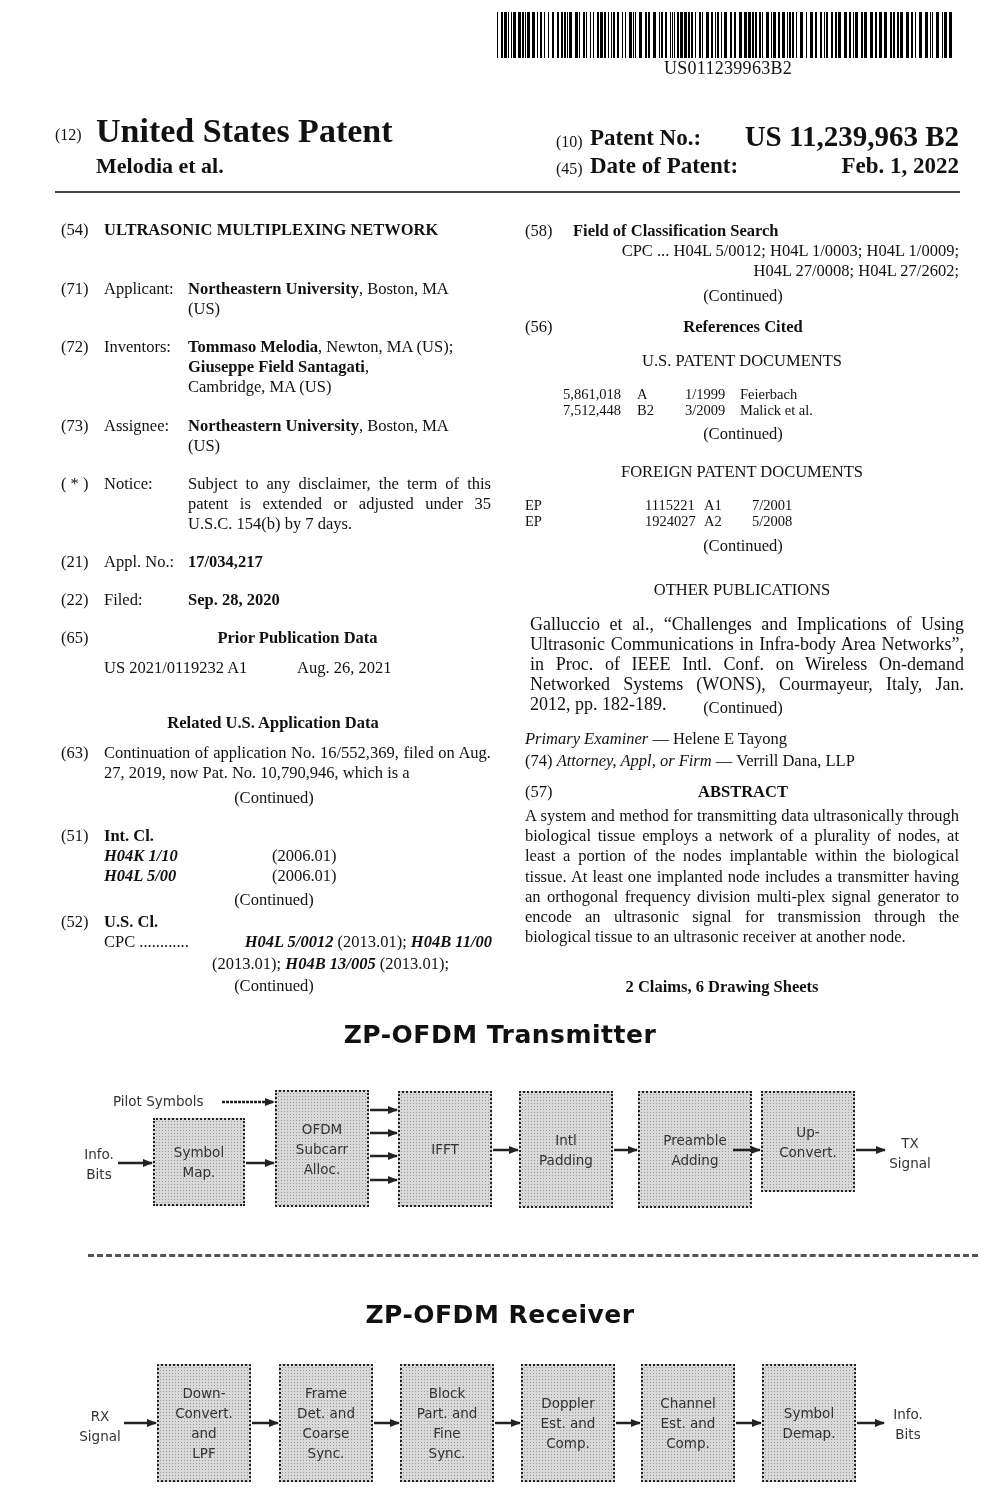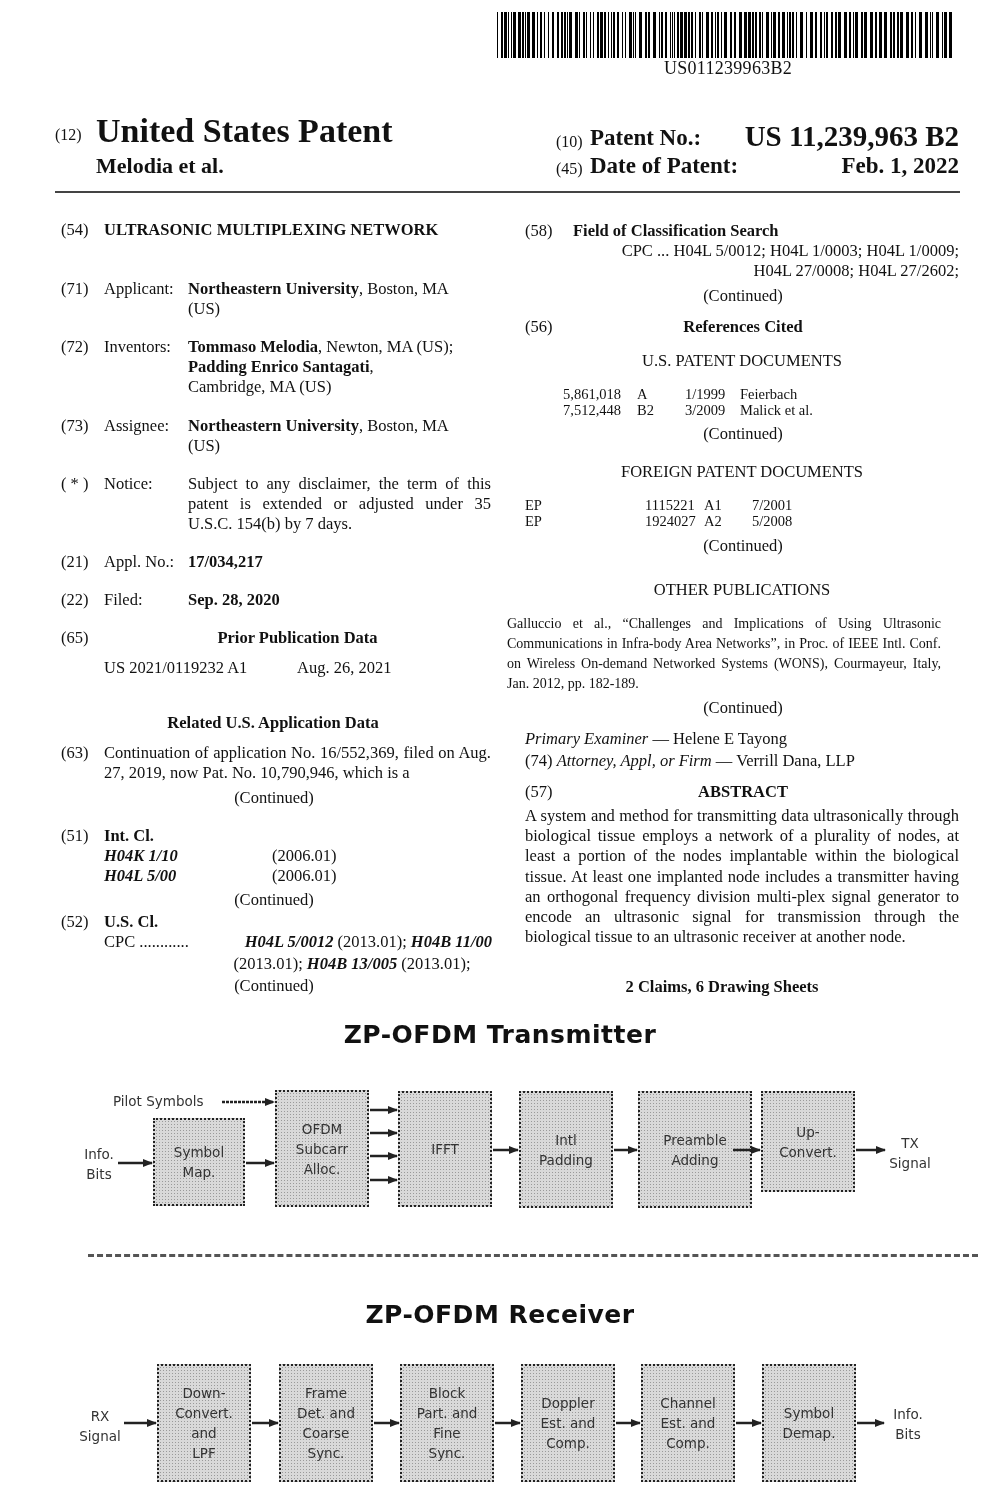--- a/index.html
+++ b/index.html
@@ -196,21 +196,21 @@
 <div class="abs fs c-lbl" style="top:279px">Applicant:</div>
 <div class="abs fs c-val" style="top:279px">
   <span class="b">Northeastern University</span><span>, Boston, MA</span><br>
   <span>(US)</span>
 </div>
 
 <div class="abs fs c-code" style="top:337px">(72)</div>
 <div class="abs fs c-lbl" style="top:337px">Inventors:</div>
 <div class="abs fs c-val" style="top:337px">
   <span class="b">Tommaso Melodia</span><span>, Newton, MA (US);</span><br>
-  <span class="b">Padding Enrico Santagati</span><span>,</span><br>
+  <span class="b">Giuseppe Field Santagati</span><span>,</span><br>
   <span>Cambridge, MA (US)</span>
 </div>
 
 <div class="abs fs c-code" style="top:416px">(73)</div>
 <div class="abs fs c-lbl" style="top:416px">Assignee:</div>
 <div class="abs fs c-val" style="top:416px">
   <span class="b">Northeastern University</span><span>, Boston, MA</span><br>
   <span>(US)</span>
 </div>
 
@@ -243,21 +243,21 @@
 <div class="abs fs b i" style="top:866px;left:104px">H04L 5/00</div>
 <div class="abs fs" style="top:866px;left:272px">(2006.01)</div>
 <div class="abs fs center" style="top:890px;left:104px;width:340px">(Continued)</div>
 
 <div class="abs fs c-code" style="top:912px">(52)</div>
 <div class="abs fs b" style="top:912px;left:104px">U.S. Cl.</div>
 <div class="abs fs" style="top:932px;left:104px">CPC ............</div>
 <div class="abs fs" style="top:932px;left:212px;width:280px;text-align:right;white-space:nowrap">
   <span class="b i">H04L 5/0012</span><span> (2013.01); </span><span class="b i">H04B 11/00</span>
 </div>
-<div class="abs fs" style="top:954px;left:212px;width:280px;text-align:center;white-space:nowrap">
+<div class="abs fs" style="top:954px;left:212px;width:280px;text-align:left;white-space:nowrap">
   <span>(2013.01); </span><span class="b i">H04B 13/005</span><span> (2013.01);</span>
 </div>
 <div class="abs fs center" style="top:976px;left:104px;width:340px">(Continued)</div>
 
 <div class="abs fs r-code" style="top:221px">(58)</div>
 <div class="abs fs b" style="top:221px;left:573px">Field of Classification Search</div>
 <div class="abs fs" style="top:241px;left:573px;width:386px;text-align:right">CPC ... H04L 5/0012; H04L 1/0003; H04L 1/0009;</div>
 <div class="abs fs" style="top:261px;left:573px;width:386px;text-align:right">H04L 27/0008; H04L 27/2602;</div>
 <div class="abs fs center" style="top:286px;left:573px;width:340px">(Continued)</div>
 
@@ -292,21 +292,21 @@
   <div style="position:relative;height:16px">
     <span class="abs" style="left:0">EP</span>
     <span class="abs" style="left:120px">1924027</span>
     <span class="abs" style="left:179px">A2</span>
     <span class="abs" style="left:227px">5/2008</span>
   </div>
 </div>
 <div class="abs fs center" style="top:536px;left:573px;width:340px">(Continued)</div>
 
 <div class="abs fs center" style="top:580px;left:525px;width:434px">OTHER PUBLICATIONS</div>
-<div class="abs justify" style="top:614px;left:507px;width:434px;font-size:14px;line-height:20px">Galluccio et al., “Challenges and Implications of Using Ultrasonic Communications in Infra-body Area Networks”, in Proc. of IEEE Intl. Conf. on Wireless On-demand Networked Systems (WONS), Courmayeur, Italy, Jan. 2012, pp. 182-189.</div>
+<div class="abs justify" style="top:614px;left:530px;width:434px;font-size:18px;line-height:20px">Galluccio et al., “Challenges and Implications of Using Ultrasonic Communications in Infra-body Area Networks”, in Proc. of IEEE Intl. Conf. on Wireless On-demand Networked Systems (WONS), Courmayeur, Italy, Jan. 2012, pp. 182-189.</div>
 <div class="abs fs center" style="top:698px;left:573px;width:340px">(Continued)</div>
 
 <div class="abs fs" style="top:729px;left:525px;white-space:nowrap">
   <span class="i">Primary Examiner</span><span> — </span><span>Helene E Tayong</span>
 </div>
 <div class="abs fs" style="top:751px;left:525px;white-space:nowrap">
   <span>(74)</span>
   <span class="i">Attorney, Appl, or Firm</span><span> — </span><span>Verrill Dana, LLP</span>
 </div>
 

